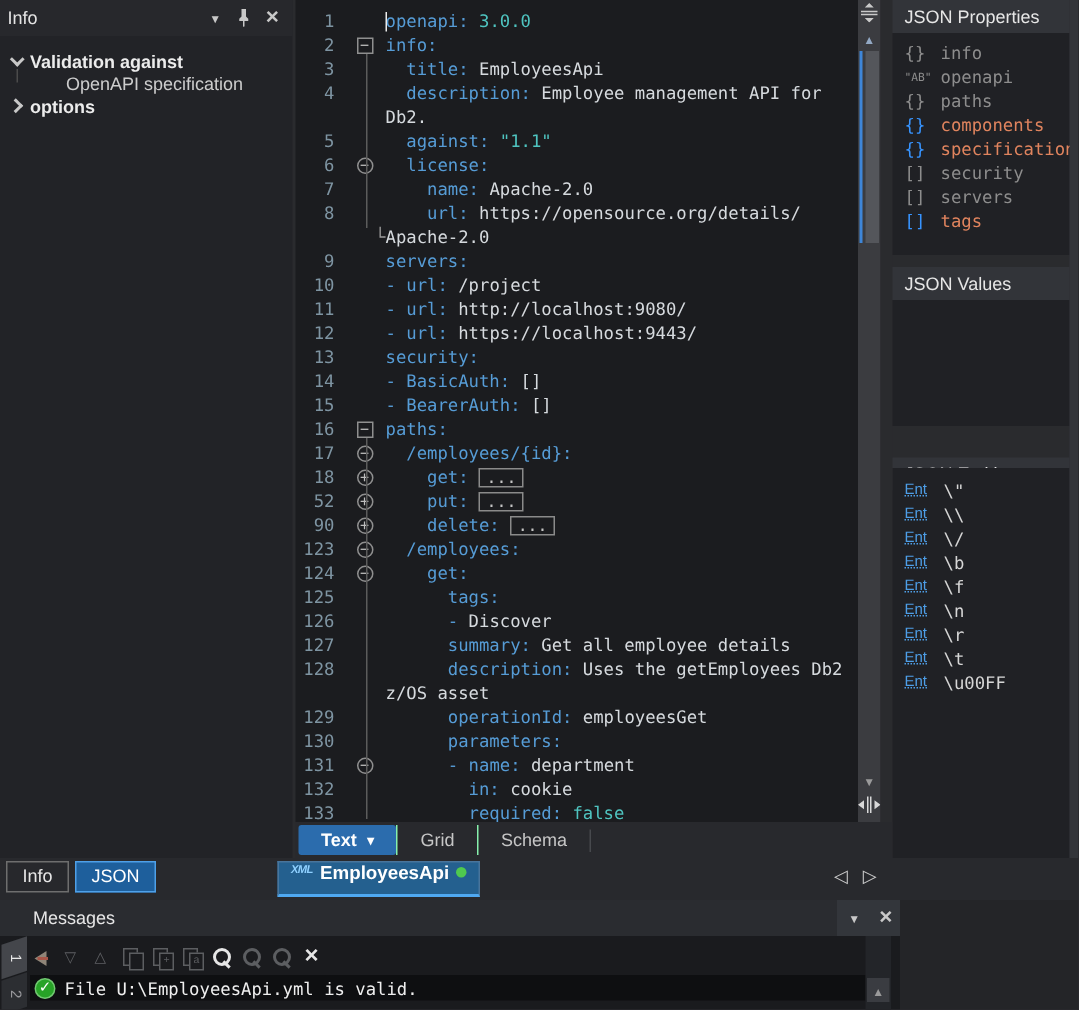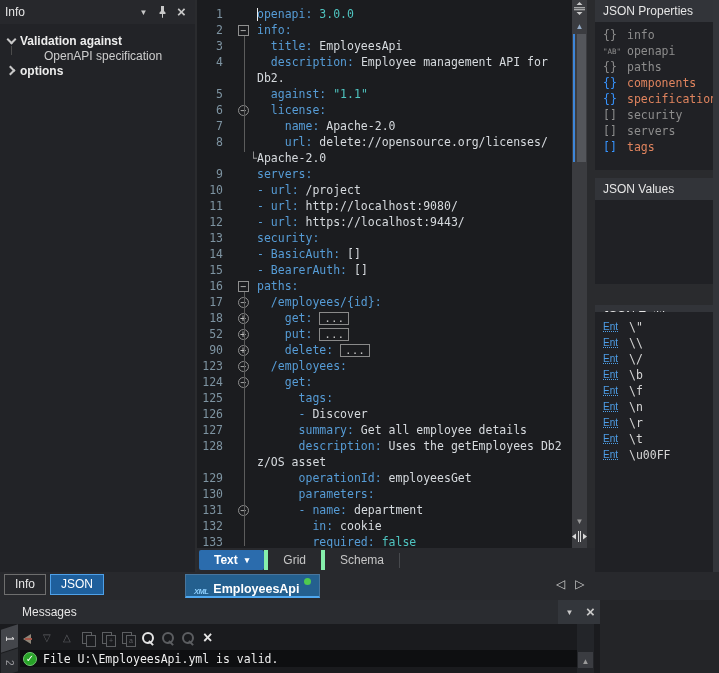--- a/index.html
+++ b/index.html
@@ -85,31 +85,31 @@
   .prow.avail .plabel{color:#E0845E}
   .erow{display:flex;height:16px;line-height:16px;align-items:center;padding-left:8px}
   .ebadge{color:#4E9FE8;font-size:10px;width:26px;flex:none;
           text-decoration:underline;text-decoration-style:dotted}
   .eval{font-family:"DejaVu Sans Mono",monospace;font-size:11.5px;color:#D6D6D6}
 
   
   #view-tabs{left:197px;top:548px;width:398px;height:24px;background:#28292D;display:flex;align-items:center}
   .vtab{height:20px;line-height:20px;padding:0 15px;color:#C6C6C6;display:flex;align-items:center}
   .vtab.act{background:#2B6CAD;color:#FFF;font-weight:700;border-radius:2px;margin-left:2px}
-  .vtab.plain{border-left:4px solid #86efac}
+  .vtab.plain{border-left:1px solid #86efac}
   .vtab-end{width:1px;height:15px;background:#47494D}
   .tabcaret{font-size:9px;margin-left:7px}
 
   
   #bottom-strip{left:0;top:572px;width:719px;height:28px;background:#28292D}
   #side-tabs{left:4px;top:574px;display:flex;gap:4px}
   .stab{height:21px;line-height:19px;padding:0 10px;border:1px solid #6E6E6E;background:#27282C;color:#E6E6E6}
   .stab.act{background:#1E5F9C;border-color:#4EA0E8;color:#FFF}
   #file-tab{left:185px;top:574px;height:24px;background:#24608F;border:1px solid #48759C;
-            border-bottom:2px solid #4FA8F0;display:flex;align-items:flex-end;padding:0 8px;gap:5px}
+            border-bottom:2px solid #4FA8F0;display:flex;align-items:flex-start;padding:0 8px;gap:5px}
   .ftab-icon{font-size:7.5px;font-weight:700;font-style:italic;color:#8FD0FF;letter-spacing:-.5px}
   .ftab-label{font-weight:700;color:#FFF;font-size:12.5px}
   .mod-dot{width:7px;height:7px;border-radius:50%;background:#4FC94F;align-self:flex-start;margin-top:3px}
   #tab-nav{left:556px;top:577px;display:flex;gap:10px;color:#CCC}
   .prev-tab-glyph::before{content:"◁";font-size:12px}
   .next-tab-glyph::before{content:"▷";font-size:12px}
 
   
   #messages{left:0;top:600px;width:600px;height:73px;background:#1A1B1E}
   #msg-head{height:24px;background:#2A2C30;display:flex;align-items:center;padding-left:22px;color:#E6E6E6}
@@ -189,21 +189,21 @@
   <div id="caret"></div>
   <div id="code-area">
       <div class="crow"><span class="lnum">1</span><span class="fold"></span><span class="codeln"><span class="tk-k">openapi:</span><span class="tk-v"> </span><span class="tk-s">3.0.0</span></span></div>
       <div class="crow"><span class="lnum">2</span><span class="fold"><i class="fbox">−</i></span><span class="codeln"><span class="tk-k">info:</span></span></div>
       <div class="crow"><span class="lnum">3</span><span class="fold"></span><span class="codeln"><span class="tk-v">  </span><span class="tk-k">title:</span><span class="tk-v"> EmployeesApi</span></span></div>
       <div class="crow"><span class="lnum">4</span><span class="fold"></span><span class="codeln"><span class="tk-v">  </span><span class="tk-k">description:</span><span class="tk-v"> Employee management API for</span></span></div>
       <div class="crow"><span class="lnum"></span><span class="fold"></span><span class="codeln"><span class="tk-v">Db2.</span></span></div>
       <div class="crow"><span class="lnum">5</span><span class="fold"></span><span class="codeln"><span class="tk-v">  </span><span class="tk-k">against:</span><span class="tk-v"> </span><span class="tk-s">"1.1"</span></span></div>
       <div class="crow"><span class="lnum">6</span><span class="fold"><i class="fbox ci">−</i></span><span class="codeln"><span class="tk-v">  </span><span class="tk-k">license:</span></span></div>
       <div class="crow"><span class="lnum">7</span><span class="fold"></span><span class="codeln"><span class="tk-v">    </span><span class="tk-k">name:</span><span class="tk-v"> Apache-2.0</span></span></div>
-      <div class="crow"><span class="lnum">8</span><span class="fold"></span><span class="codeln"><span class="tk-v">    </span><span class="tk-k">url:</span><span class="tk-v"> delete://opensource.org/licenses/</span></span></div>
+      <div class="crow"><span class="lnum">8</span><span class="fold"></span><span class="codeln"><span class="tk-v">    </span><span class="tk-k">url:</span><span class="tk-v"> https://opensource.org/details/</span></span></div>
       <div class="crow"><span class="lnum"></span><span class="fold elb">└</span><span class="codeln"><span class="tk-v">Apache-2.0</span></span></div>
       <div class="crow"><span class="lnum">9</span><span class="fold"></span><span class="codeln"><span class="tk-k">servers:</span></span></div>
       <div class="crow"><span class="lnum">10</span><span class="fold"></span><span class="codeln"><span class="tk-d">- </span><span class="tk-k">url:</span><span class="tk-v"> /project</span></span></div>
       <div class="crow"><span class="lnum">11</span><span class="fold"></span><span class="codeln"><span class="tk-d">- </span><span class="tk-k">url:</span><span class="tk-v"> http://localhost:9080/</span></span></div>
       <div class="crow"><span class="lnum">12</span><span class="fold"></span><span class="codeln"><span class="tk-d">- </span><span class="tk-k">url:</span><span class="tk-v"> https://localhost:9443/</span></span></div>
       <div class="crow"><span class="lnum">13</span><span class="fold"></span><span class="codeln"><span class="tk-k">security:</span></span></div>
       <div class="crow"><span class="lnum">14</span><span class="fold"></span><span class="codeln"><span class="tk-d">- </span><span class="tk-k">BasicAuth:</span><span class="tk-v"> []</span></span></div>
       <div class="crow"><span class="lnum">15</span><span class="fold"></span><span class="codeln"><span class="tk-d">- </span><span class="tk-k">BearerAuth:</span><span class="tk-v"> []</span></span></div>
       <div class="crow"><span class="lnum">16</span><span class="fold"><i class="fbox">−</i></span><span class="codeln"><span class="tk-k">paths:</span></span></div>
       <div class="crow"><span class="lnum">17</span><span class="fold"><i class="fbox ci">−</i></span><span class="codeln"><span class="tk-v">  </span><span class="tk-k">/employees/{id}:</span></span></div>

